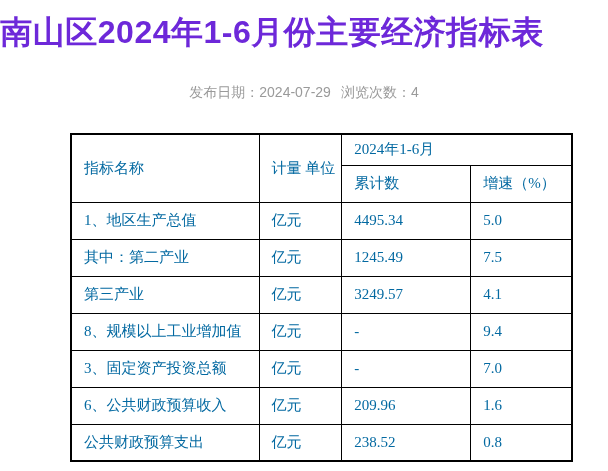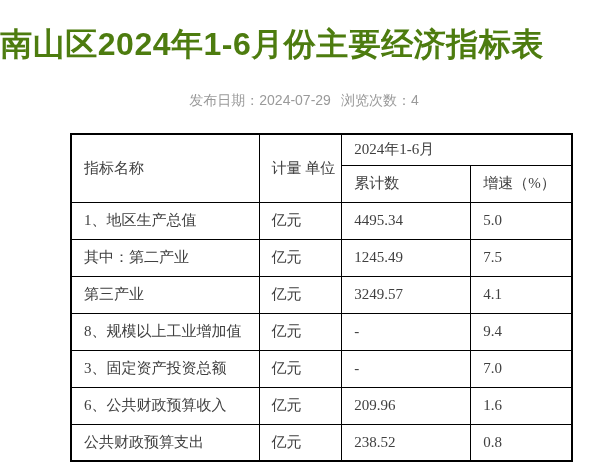--- a/index.html
+++ b/index.html
@@ -9,35 +9,35 @@
   }
   body {
     position: relative;
     width: 608px;
     height: 471px;
     overflow: hidden;
     font-family: "Liberation Sans", sans-serif;
   }
   .page-title {
     position: absolute;
-    top: 24px;
+    top: 12px;
     left: 0;
     width: 544px;
     text-align: center;
     font-size: 32px;
     line-height: 40px;
     font-weight: 700;
-    color: #4d7c0f;
+    color: #6d28d9;
     letter-spacing: 0.5px;
     font-family: "Liberation Sans", sans-serif;
     white-space: nowrap;
   }
   .meta-line {
     position: absolute;
-    top: 92px;
+    top: 84px;
     left: 0;
     width: 608px;
     text-align: center;
     font-size: 14px;
     color: #9a9a9a;
     font-family: "Liberation Sans", sans-serif;
   }
   .meta-line .views-label {
     margin-left: 10px;
   }
@@ -46,21 +46,21 @@
     top: 133px;
     left: 70px;
     border-collapse: collapse;
     border: 2px solid #000000;
     table-layout: fixed;
     font-family: "Liberation Serif", "DejaVu Serif", serif;
   }
   table.indicators td {
     border: 1px solid #000000;
     font-size: 15px;
-    color: #404040;
+    color: #0369a1;
     padding: 0 6px 0 12px;
     vertical-align: middle;
     text-align: left;
     overflow: hidden;
     white-space: nowrap;
   }
   tr.row-period { height: 31px; }
   tr.row-subhead { height: 37px; }
   tr.row-data { height: 37px; padding-left: 34px; }
   td.cell-unit-head {

